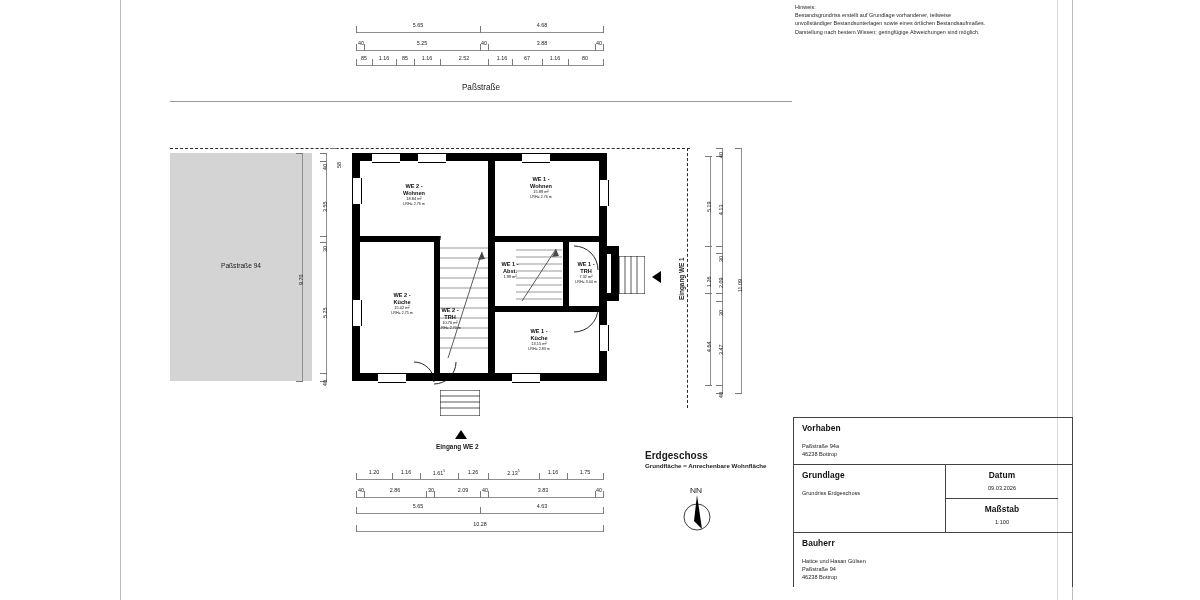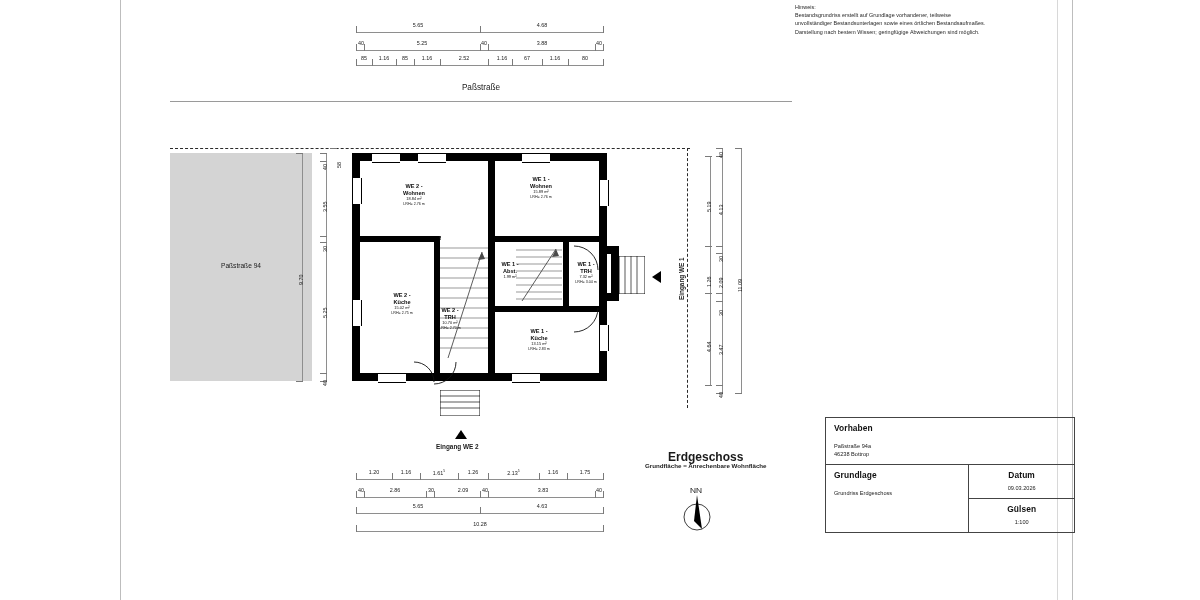--- a/index.html
+++ b/index.html
@@ -163,47 +163,46 @@
     position: absolute;
     font-size: 6.4px;
     font-weight: bold;
     white-space: nowrap;
     transform-origin: 0 0;
     transform: rotate(-90deg);
   }
 
   
   .floor-title {
-    left: 668px; top: 450px;
-    font-size: 12px;
+    left: 645px; top: 450px;
+    font-size: 10px;
     font-weight: bold;
     text-align: right;
   }
   .floor-sub {
     left: 645px; top: 462px;
     font-size: 6.2px;
     font-weight: bold;
   }
 
   
   .bnd-dash-v {
     left: 687px; top: 148px; width: 0; height: 260px;
     border-left: 1.4px dashed #2a2a2a;
   }
 
   
   .tb {
     position: absolute;
     left: 793px; top: 417px;
-    width: 250px;
+    width: 280px;
     border-top: 1.2px solid #444;
     border-left: 1.2px solid #444;
     border-right: 1.2px solid #444;
     box-sizing: border-box;
-    margin-left: 32px;
   }
   .tb-row {
     border-bottom: 1.2px solid #444;
     box-sizing: border-box;
     display: flex;
   }
   .tb-cell {
     padding: 5px 8px 6px 8px;
     box-sizing: border-box;
   }
@@ -589,19 +588,29 @@
     <div class="tb-cell tb-left">
       <div class="tb-head">Grundlage</div>
       <div class="tb-body">Grundriss Erdgeschoss</div>
     </div>
     <div class="tb-right" style="padding:0;text-align:center;">
       <div class="tb-sub" style="padding:5px 8px 6px 8px;">
         <div class="tb-head">Datum</div>
         <div class="tb-body-tight">09.03.2026</div>
       </div>
       <div class="tb-sub" style="padding:5px 8px 6px 8px;">
-        <div class="tb-head">Gülsen</div>
+        <div class="tb-head">Maßstab</div>
         <div class="tb-body-tight">1:100</div>
       </div>
     </div>
   </div>
 
+  <div class="tb-row" style="border-bottom:none;">
+    <div class="tb-cell" style="width:264px;">
+      <div class="tb-head">Bauherr</div>
+      <div class="tb-body">
+        <div>Hatice und Hasan Gülsen</div>
+        <div>Paßstraße 94</div>
+        <div>46238 Bottrop</div>
+      </div>
+    </div>
+  </div>
 </div>
 
 </body></html>

